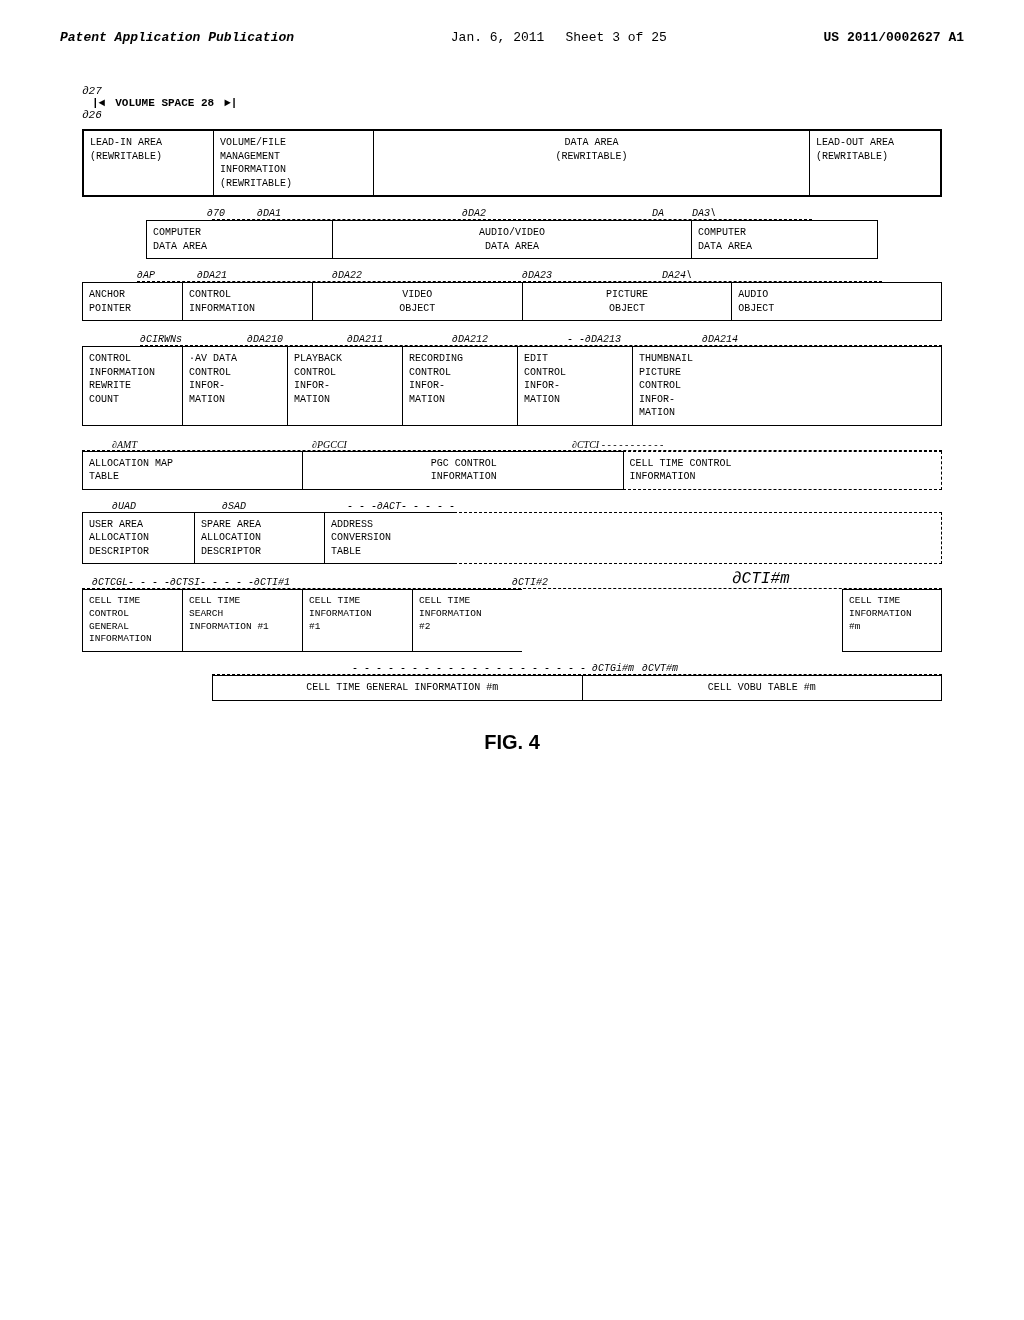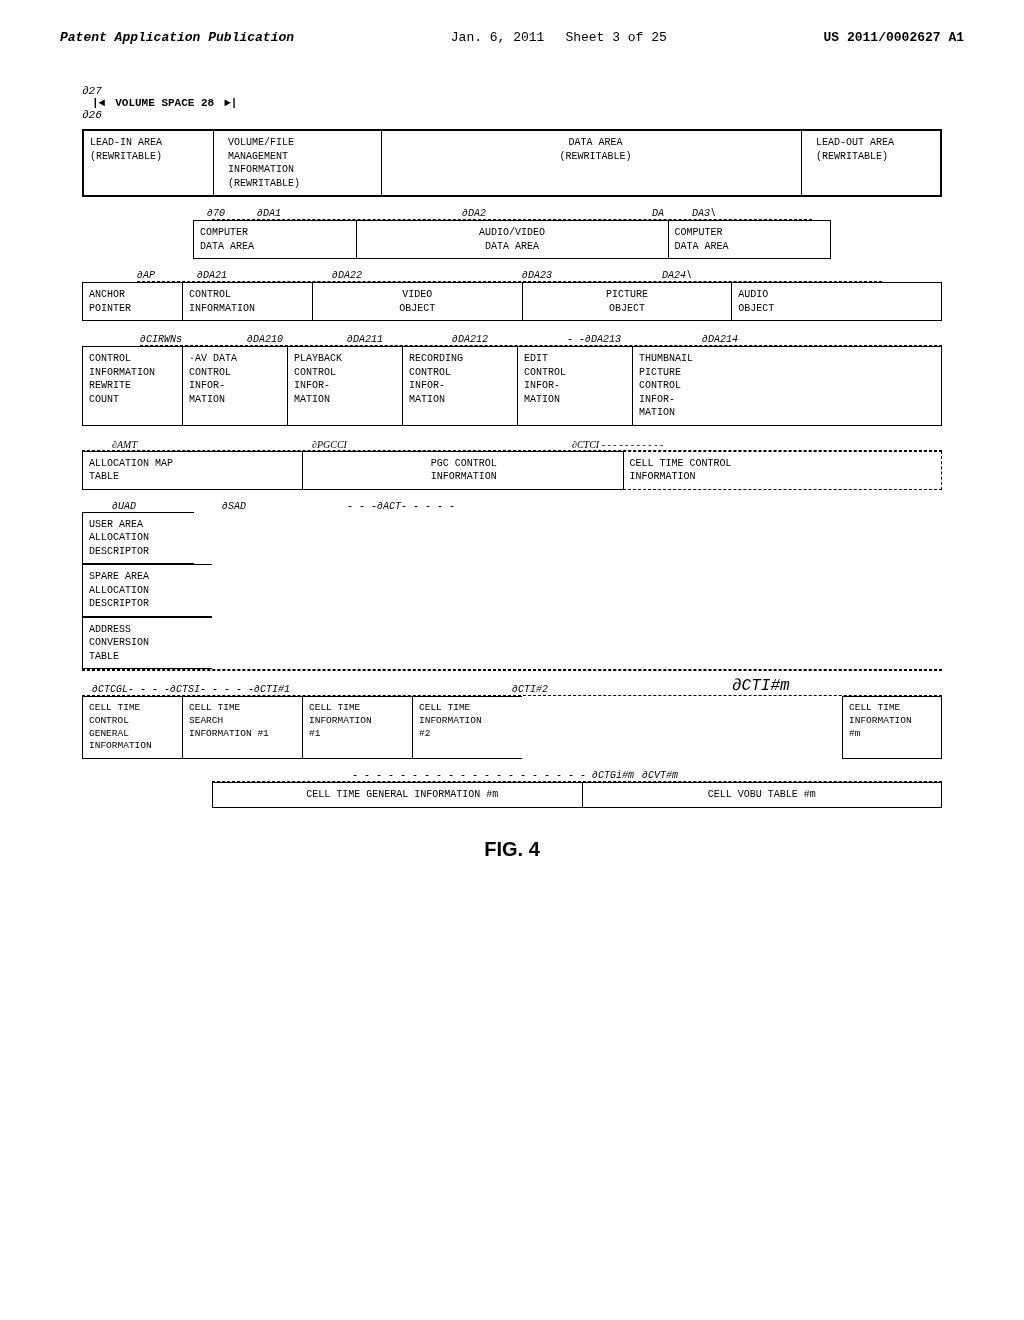--- a/index.html
+++ b/index.html
@@ -77,21 +77,21 @@
           <span style="margin-right:4px;">|◄</span>
           <span style="flex:1; border-top:2px solid #000; display:block;"></span>
           <span style="padding:0 6px; font-weight:bold; font-size:11px;">VOLUME SPACE 28</span>
           <span style="flex:1; border-top:2px solid #000; display:block;"></span>
           <span style="margin-left:4px;">►|</span>
         </div>
       </div>
       <div style="font-style:italic; font-size:11px;">∂<span>26</span></div>
     </div>
 
-    <div style="display:flex; border:2px solid #000;gap:8px;">
+    <div style="display:flex; border:2px solid #000;">
       <div class="grid-cell" style="width:130px; border:none; border-right:1.5px solid #000;">
         LEAD-IN AREA<br>(REWRITABLE)
       </div>
       <div class="grid-cell" style="width:160px; border:none; border-right:1.5px solid #000;">
         VOLUME/FILE<br>MANAGEMENT<br>INFORMATION<br>(REWRITABLE)
       </div>
       <div class="grid-cell" style="flex:1; border:none; border-right:1.5px solid #000; text-align:center;">
         DATA AREA<br>(REWRITABLE)
       </div>
       <div class="grid-cell" style="width:130px; border:none; text-align:left;">
@@ -102,21 +102,21 @@
     <div style="display:flex; align-items:flex-end; height:20px; position:relative; margin-top:2px;">
       <div style="position:absolute; left:125px; font-style:italic; font-size:10px;">∂<span>70</span></div>
       <div style="position:absolute; left:175px; font-style:italic; font-size:10px;">∂DA1</div>
       <div style="position:absolute; left:380px; font-style:italic; font-size:10px;">∂DA2</div>
       <div style="position:absolute; left:570px; font-style:italic; font-size:10px;">DA</div>
       <div style="position:absolute; left:610px; font-style:italic; font-size:10px;">DA3\</div>
     </div>
 
     <div style="border-top:1.5px dashed #000; margin: 0 130px;"></div>
 
-    <div style="display:flex; margin: 0 111px;">
+    <div style="display:flex; margin: 0 64px;">
       <div class="grid-cell" style="flex:1; border:1.5px solid #000; border-right:none;">
         COMPUTER<br>DATA AREA
       </div>
       <div class="grid-cell" style="flex:2; border:1.5px solid #000; border-right:none; text-align:center;">
         AUDIO/VIDEO<br>DATA AREA
       </div>
       <div class="grid-cell" style="flex:1; border:1.5px solid #000;">
         COMPUTER<br>DATA AREA
       </div>
     </div>
@@ -200,21 +200,21 @@
         CELL TIME CONTROL<br>INFORMATION
       </div>
     </div>
 
     <div style="display:flex; align-items:flex-end; height:20px; position:relative; margin-top:2px;">
       <div style="position:absolute; left:30px; font-style:italic; font-size:10px;">∂UAD</div>
       <div style="position:absolute; left:140px; font-style:italic; font-size:10px;">∂SAD</div>
       <div style="position:absolute; left:265px; font-style:italic; font-size:10px;">- - -∂ACT- - - - -</div>
     </div>
 
-    <div style="display:flex;flex-direction:column;">
+    <div style="display:flex;">
       <div class="grid-cell" style="width:112px; border:1.5px solid #000; border-right:none;">
         USER AREA<br>ALLOCATION<br>DESCRIPTOR
       </div>
       <div class="grid-cell" style="width:130px; border:1.5px solid #000; border-right:none;">
         SPARE AREA<br>ALLOCATION<br>DESCRIPTOR
       </div>
       <div class="grid-cell" style="width:130px; border:1.5px solid #000; border-right:none;">
         ADDRESS<br>CONVERSION<br>TABLE
       </div>
       <div style="flex:1; border-right:1.5px dashed #000; border-top:1.5px dashed #000; border-bottom:1.5px dashed #000;"></div>

